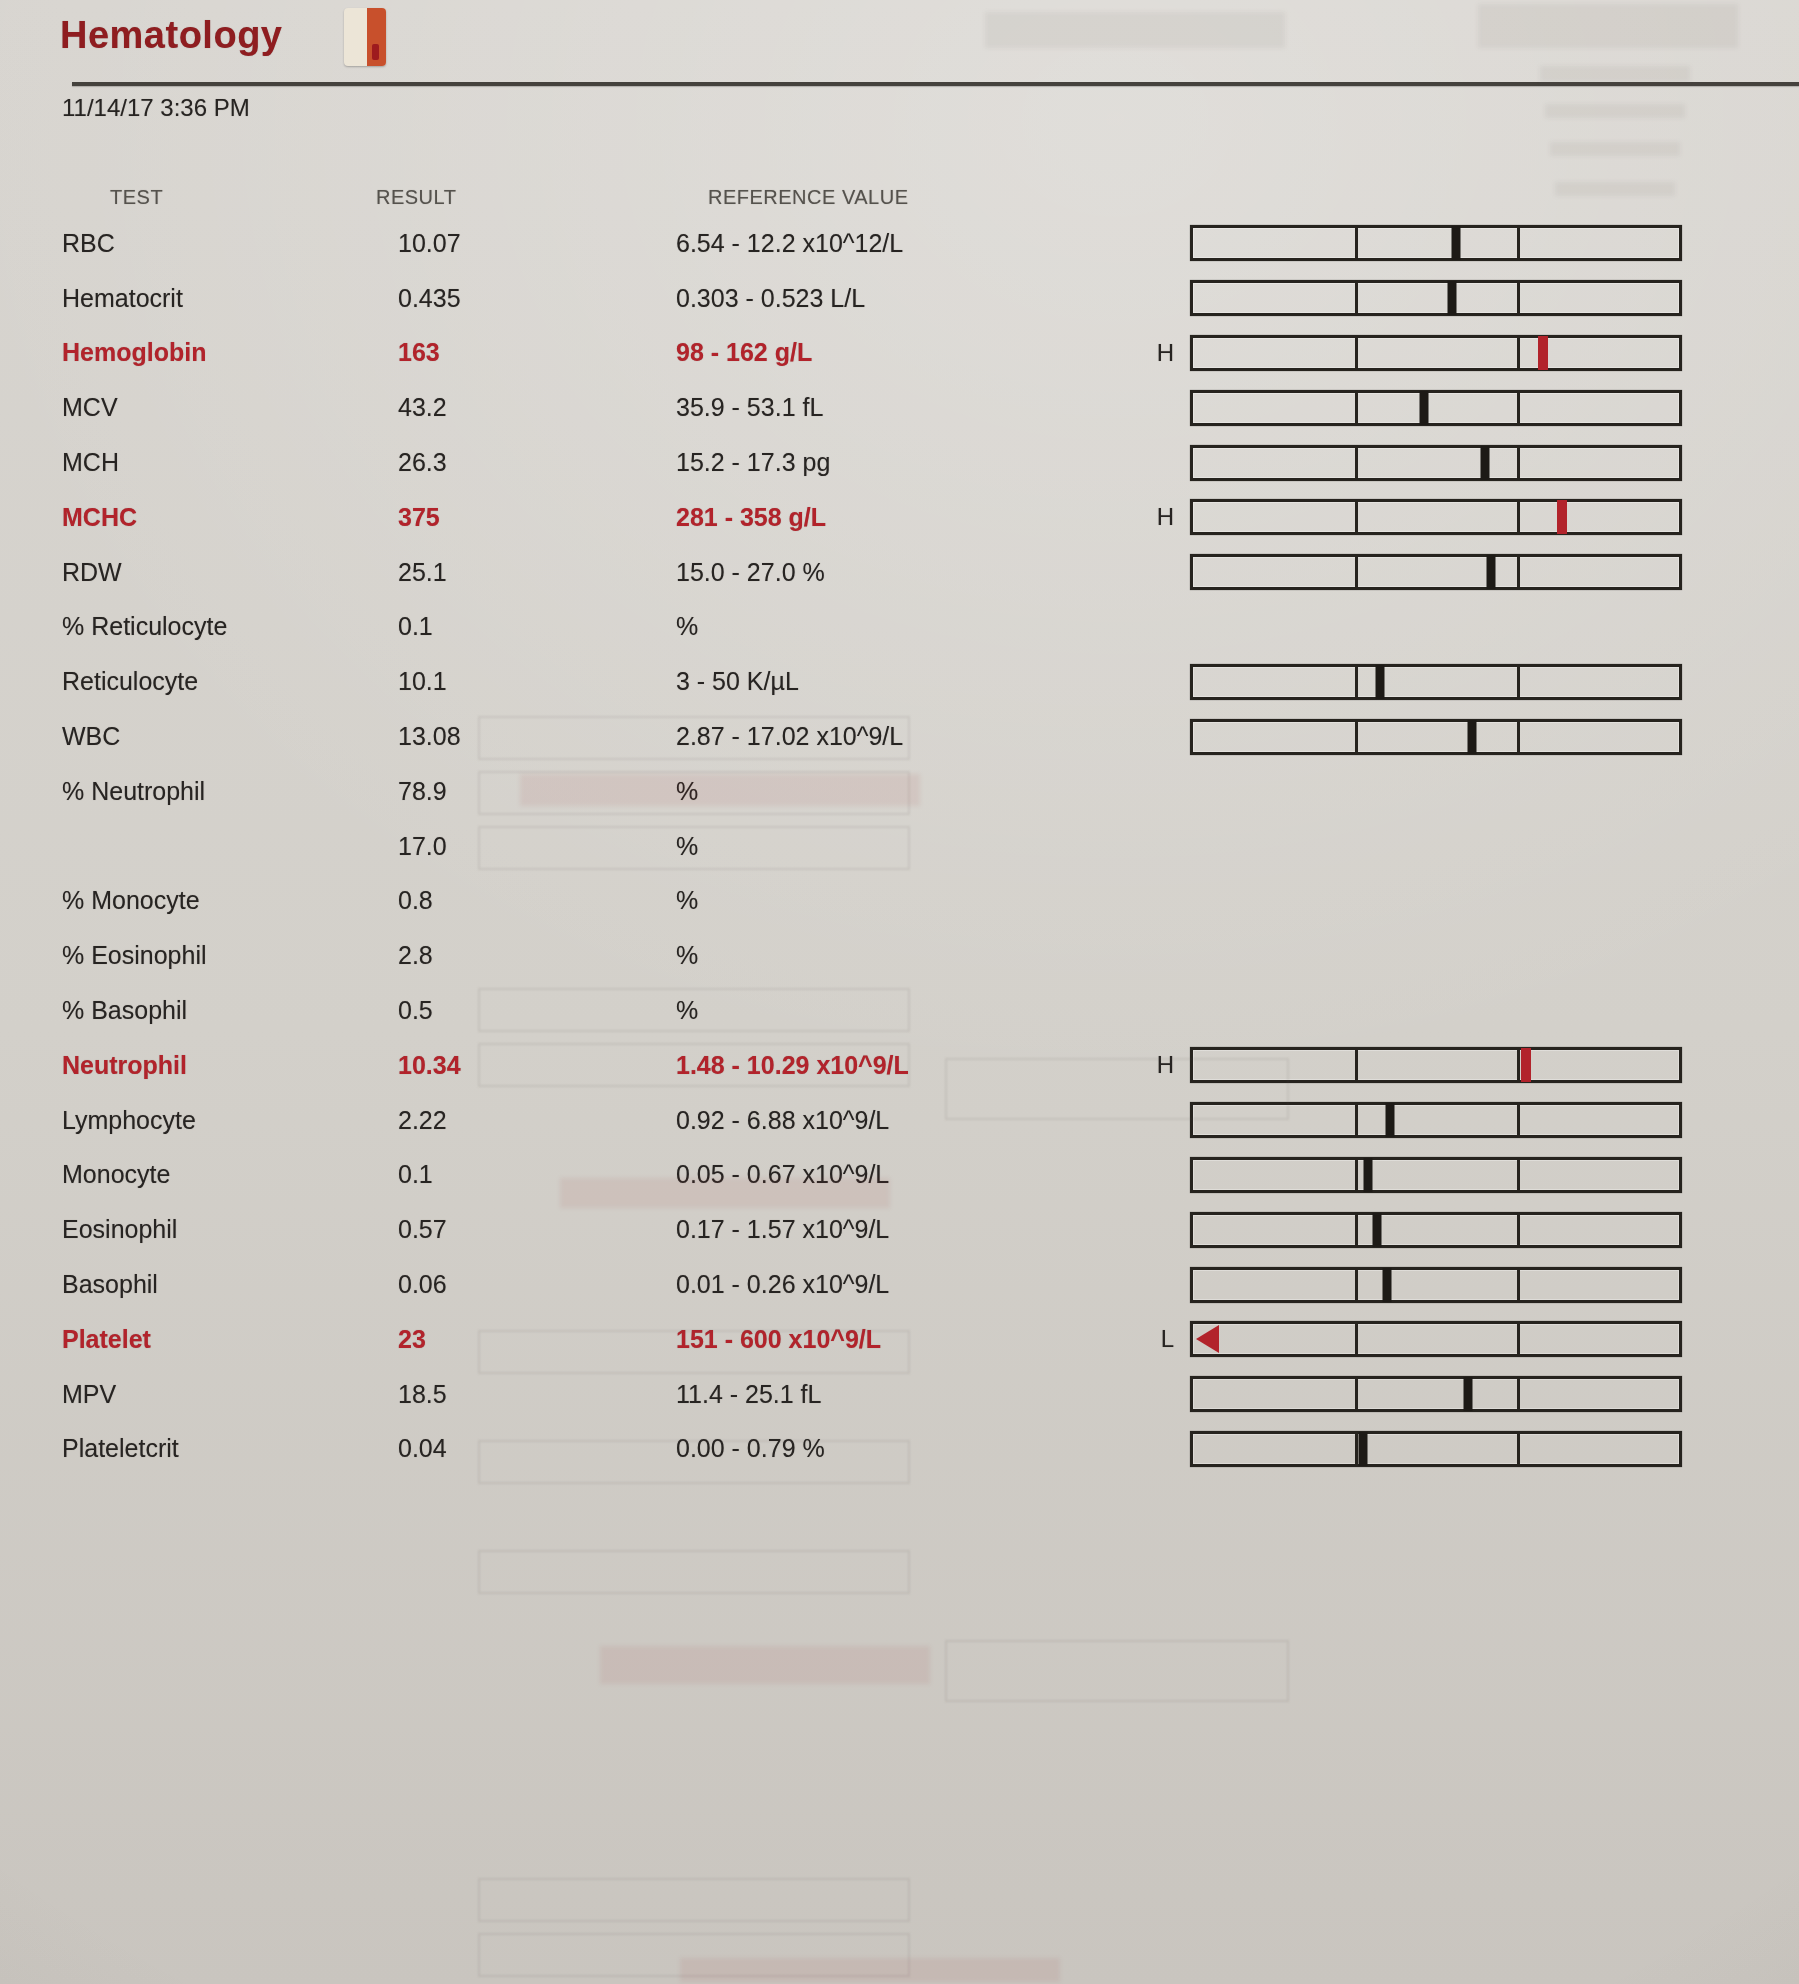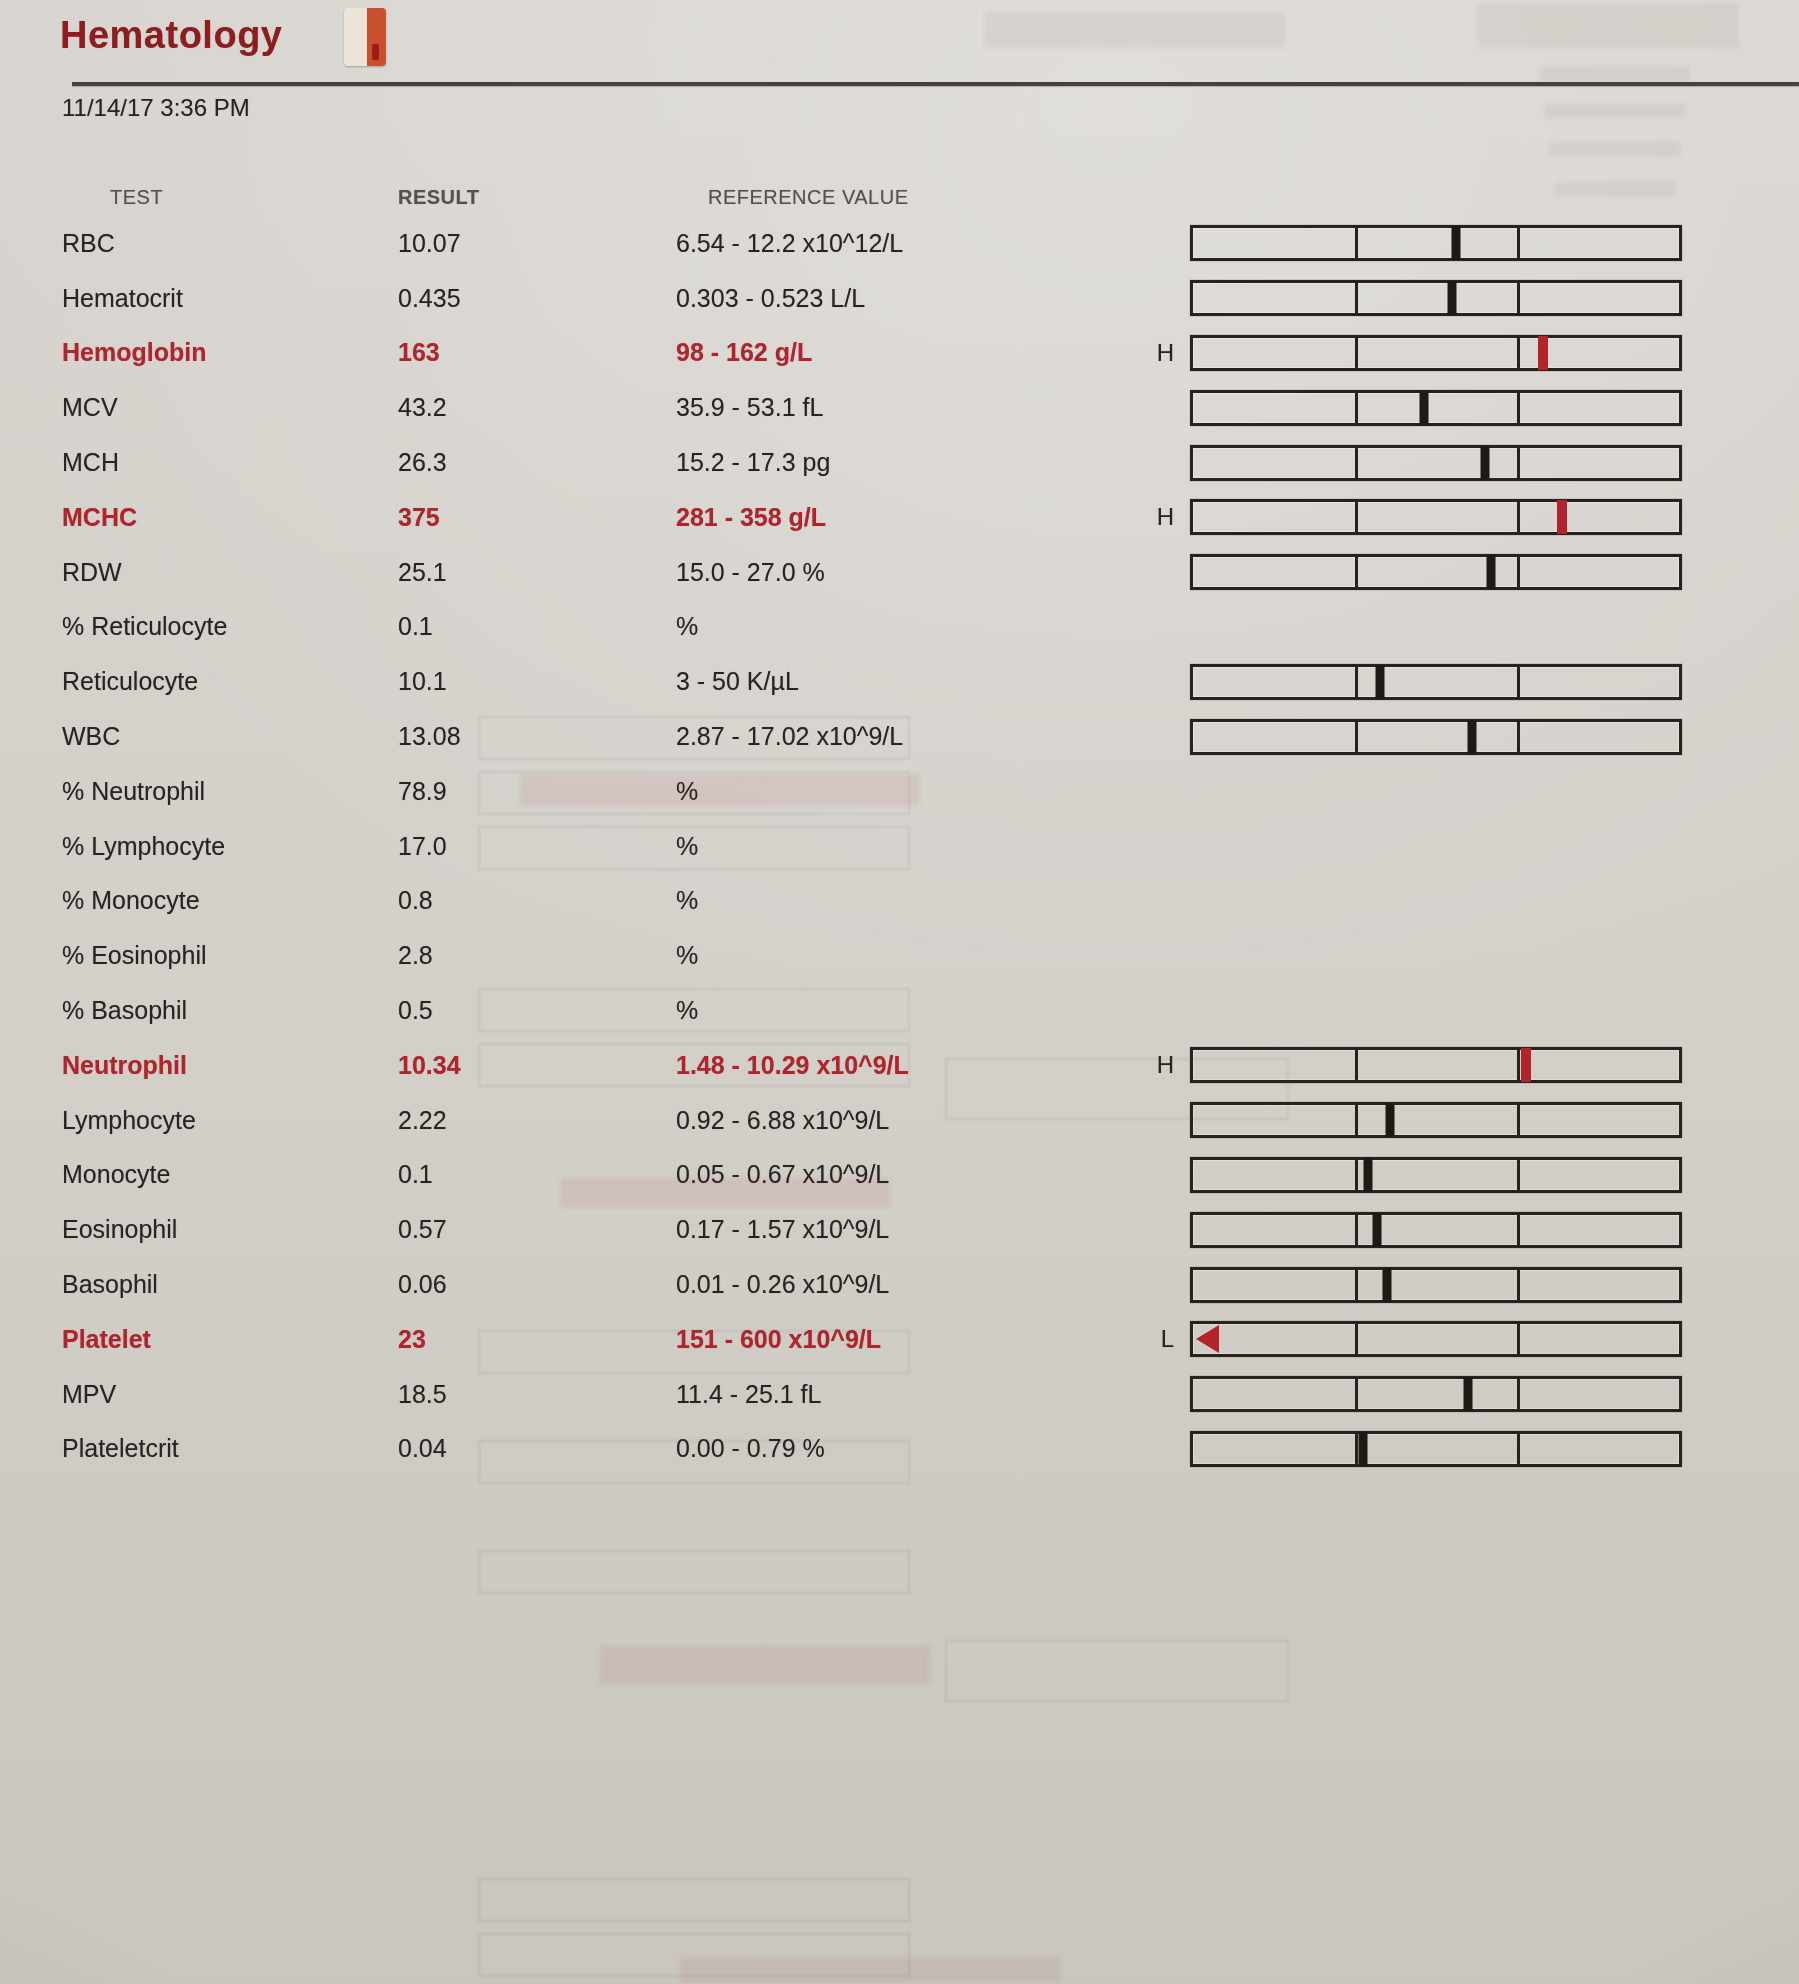--- a/index.html
+++ b/index.html
@@ -18,21 +18,21 @@
   }
   .abs{position:absolute;}
   .section-title{left:60px;top:14px;font-size:38px;font-weight:bold;color:var(--title-red);letter-spacing:0.5px;}
   .doc-icon{left:344px;top:8px;width:42px;height:58px;background:#ece5d7;border-radius:4px;
     box-shadow:0 1px 2px rgba(0,0,0,0.25);}
   .doc-icon .stripe{position:absolute;right:0;top:0;width:46%;height:100%;background:#c8502c;border-radius:0 4px 4px 0;}
   .doc-icon .mark{position:absolute;right:7px;bottom:6px;width:7px;height:16px;background:#9e1b1e;border-radius:2px;}
   .title-rule{left:72px;top:82px;width:1727px;height:4px;background:#45423d;box-shadow:0 1px 1px rgba(0,0,0,0.2);}
   .datetime{left:62px;top:94px;font-size:24px;font-weight:normal;text-align:center;}
   .col-head{top:186px;font-size:20px;color:var(--muted);letter-spacing:0.5px;}
-  .col-head.test{left:62px;margin-left:48px;} .col-head.result{left:398px;font-weight:bold;} .col-head.reference{left:708px;}
+  .col-head.test{left:62px;margin-left:48px;} .col-head.result{left:376px;} .col-head.reference{left:708px;}
 
   .rows{left:0;top:216px;width:1799px;}
   .row{position:relative;height:54.8px;}
   .cell{position:absolute;top:0;height:100%;display:flex;align-items:center;font-size:25px;}
   .c-test{left:62px;width:320px;}
   .c-result{left:398px;width:260px;}
   .c-ref{left:676px;width:440px;}
   .c-flag{left:1118px;width:56px;justify-content:flex-end;font-size:24px;}
   .row.abn .c-test,.row.abn .c-result,.row.abn .c-ref{color:var(--value-red);font-weight:bold;}
 
@@ -168,21 +168,20 @@
           <div class="divider d2"></div>
           <div class="marker" style="left: 57.4%;"></div>
         </div>
       </div>
       <div class="row">
         <div class="cell c-test">% Neutrophil</div>
         <div class="cell c-result">78.9</div>
         <div class="cell c-ref">%</div>
       </div>
       <div class="row">
-        <div class="cell c-test">% Lymphocyte</div>
         <div class="cell c-result">17.0</div>
         <div class="cell c-ref">%</div>
       </div>
       <div class="row">
         <div class="cell c-test">% Monocyte</div>
         <div class="cell c-result">0.8</div>
         <div class="cell c-ref">%</div>
       </div>
       <div class="row">
         <div class="cell c-test">% Eosinophil</div>

